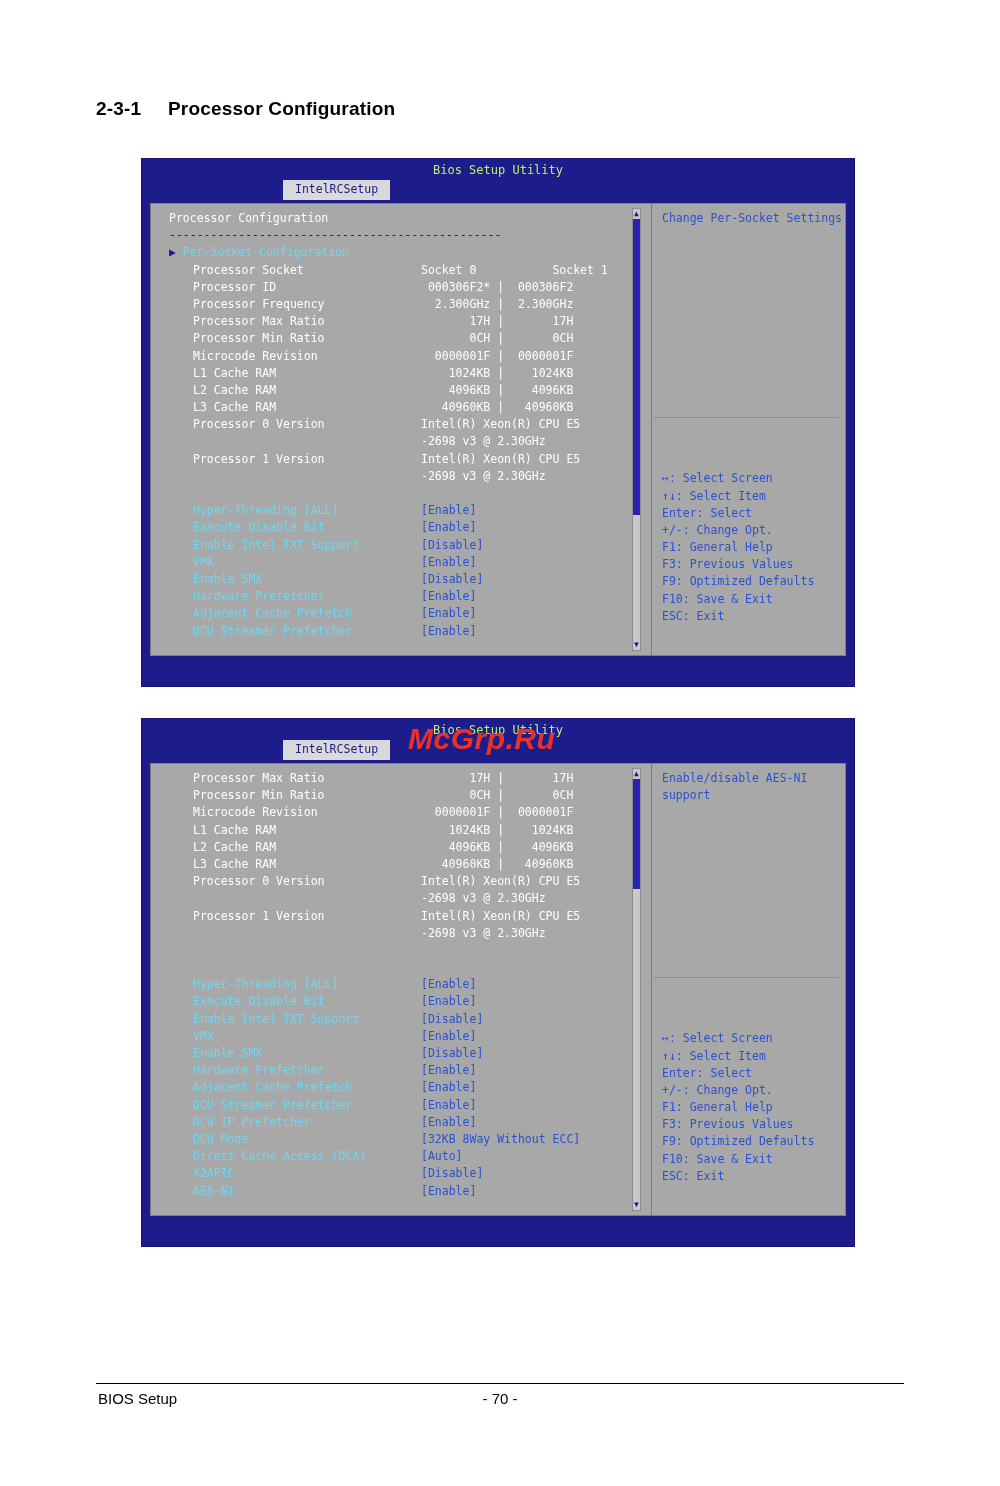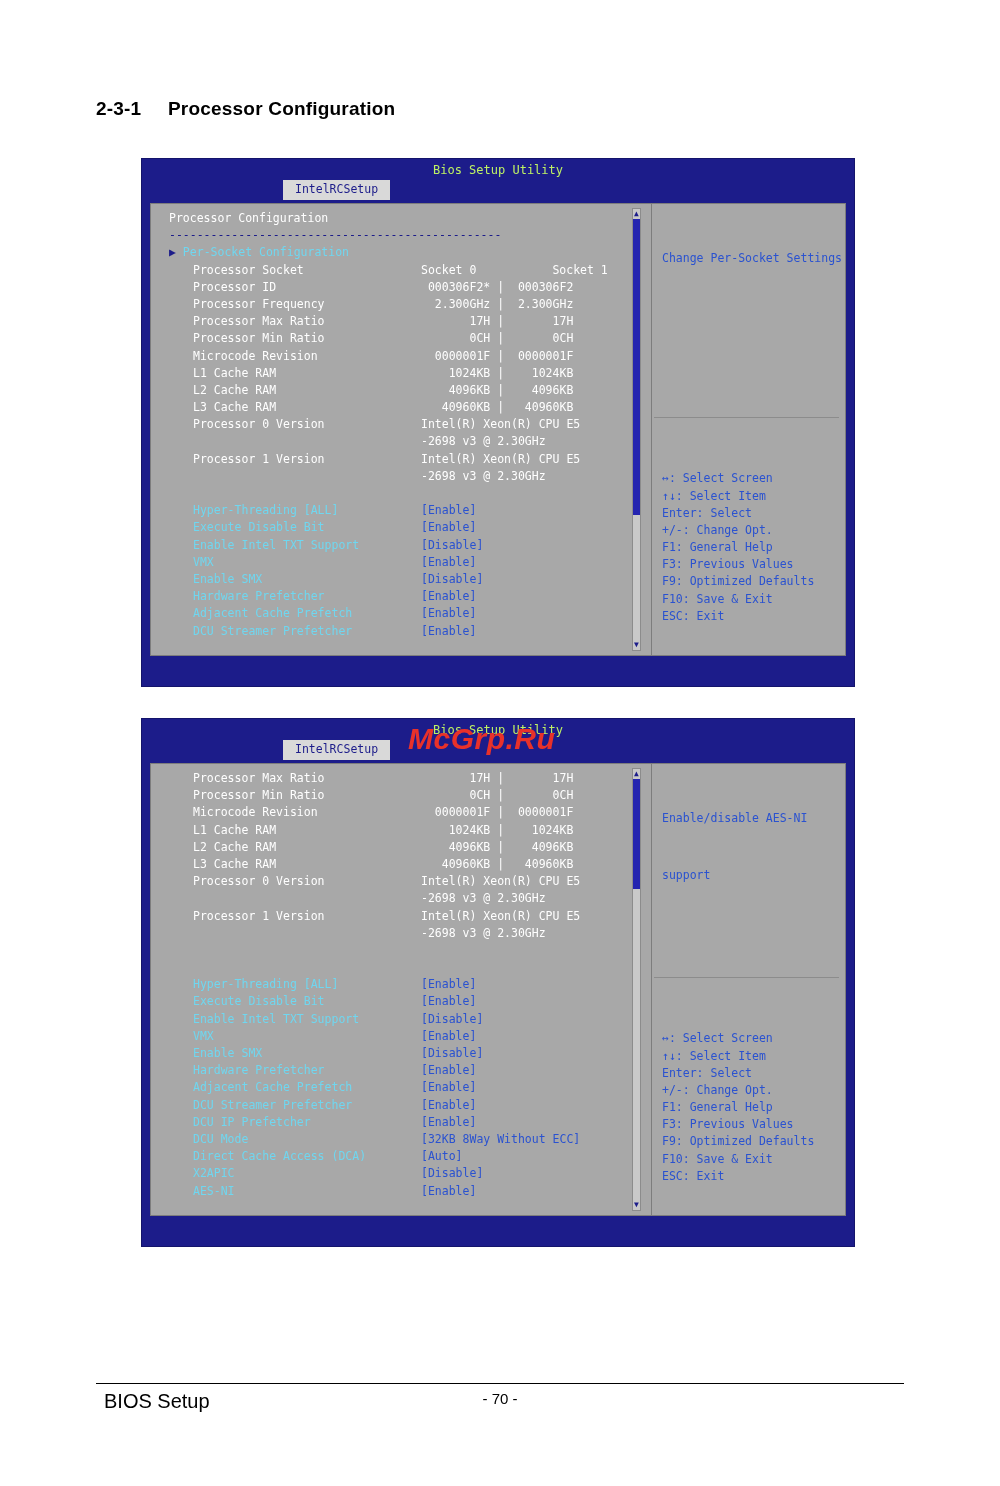--- a/index.html
+++ b/index.html
@@ -137,21 +137,21 @@
   .row { white-space: pre; height: 17.2px; }
   .row .lbl { display: inline-block; width: 228px; margin-left: 24px; }
   .row .val { display: inline-block; }
   .c-white { color: #ffffff; }
   .c-cyan  { color: #6fd7f0; }
   .c-blue  { color: #2a52d0; }
   .sep { color: #1c1c8a; white-space: pre; }
   .arrow { color: #1c1c8a; }
   .blank { height: 17.2px; }
 
-  .help-title { color: #2a52d0; white-space: pre-wrap; margin-top: 40px; }
+  .help-title { color: #2a52d0; white-space: pre-wrap; }
   .keylist { position: absolute; left: 10px; bottom: 30px; }
   .keylist .k { color: #2a52d0; white-space: pre; height: 17.2px; }
   .help-sep {
     position: absolute;
     left: 2px; right: 6px;
     height: 1px;
     background: #8c8c8c;
   }
 
   
@@ -171,23 +171,23 @@
   .footer-rule {
     position: absolute;
     left: 96px;
     top: 1383px;
     width: 808px;
     height: 1px;
     background: #000;
   }
   .footer-left {
     position: absolute;
-    left: 104px;
+    left: 98px;
     top: 1390px;
-    font-size: 20px;
+    font-size: 15px;
   }
   .footer-center {
     position: absolute;
     left: 0;
     top: 1390px;
     width: 1000px;
     text-align: center;
     font-size: 15px;
   }
 </style>

